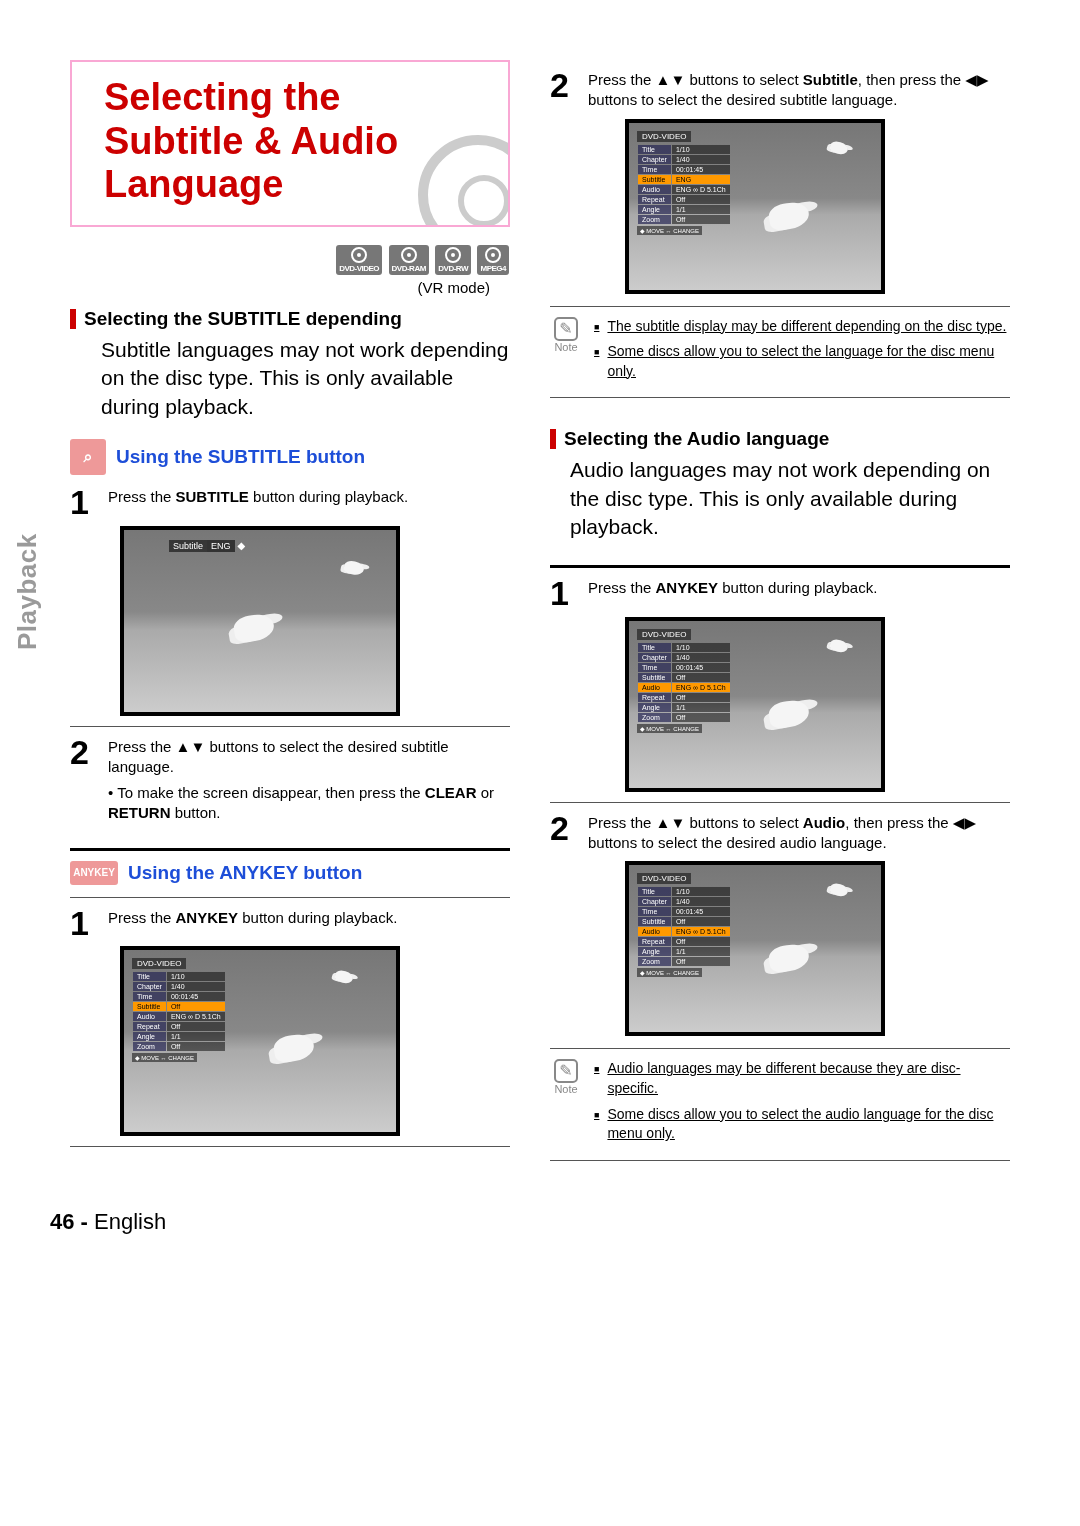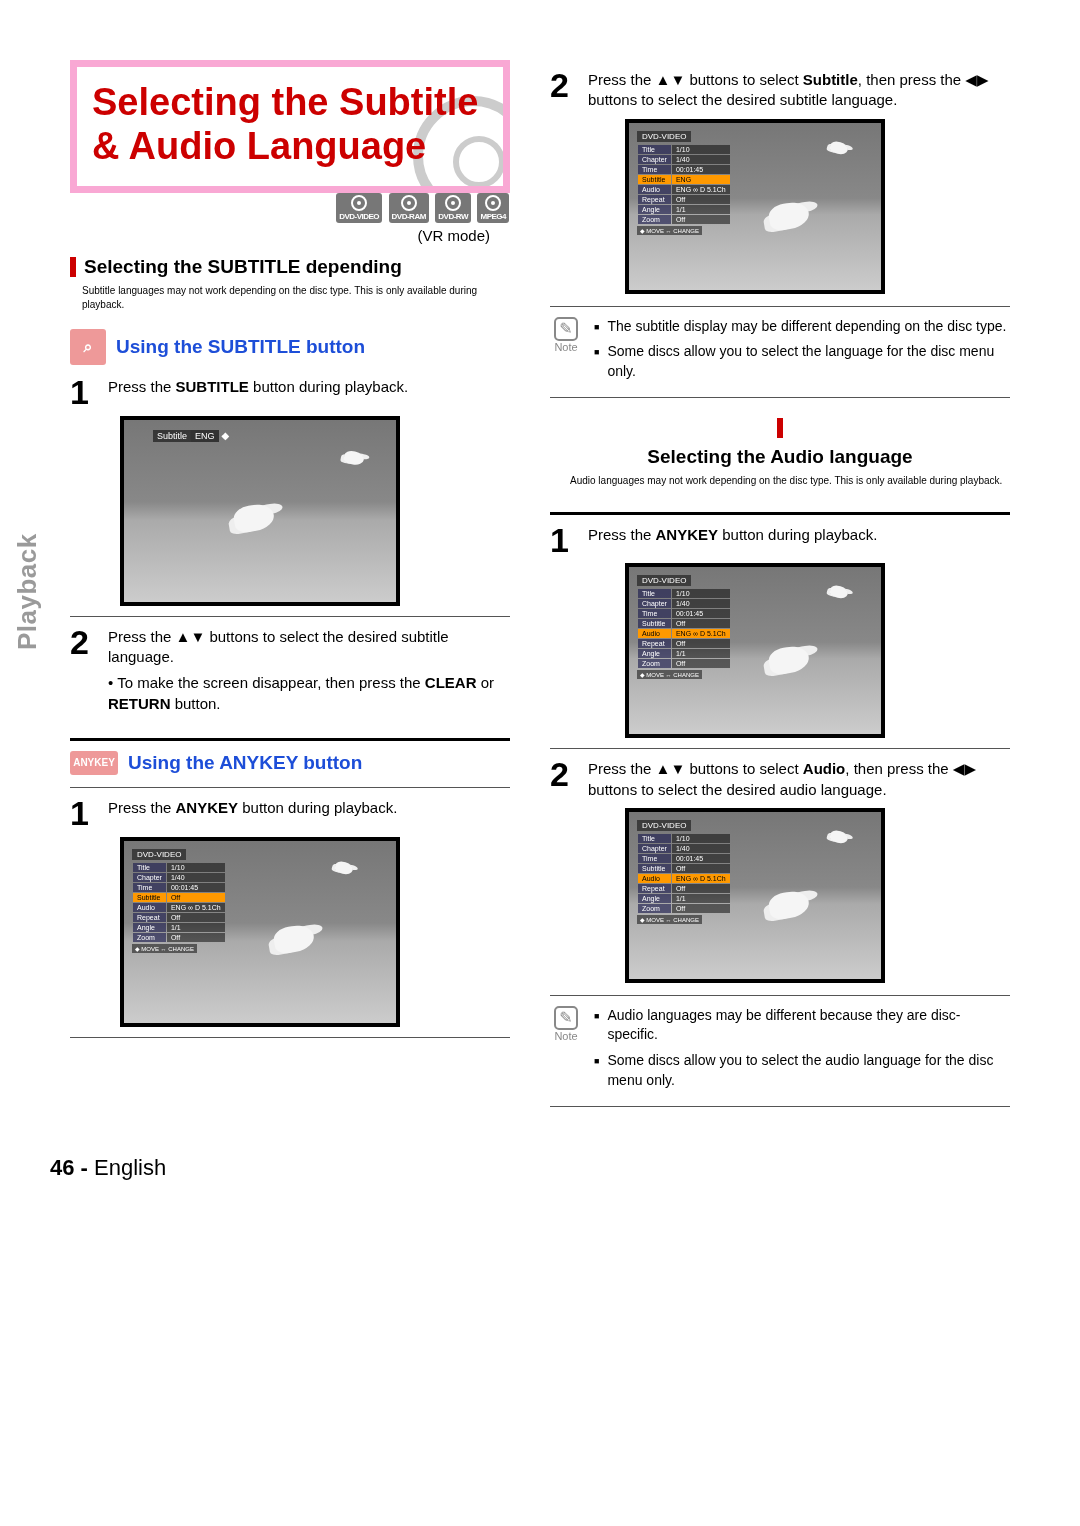--- a/index.html
+++ b/index.html
@@ -19,22 +19,23 @@
     top: 650px;
     transform: rotate(-90deg);
     transform-origin: left top;
     font-size: 26px;
     font-weight: bold;
     color: #9a9a9a;
     letter-spacing: 0.5px;
   }
   .title-box {
     position: relative;
-    border: 7px solid #f9a8d4;
-    padding: 14px 15px 18px;
+    border: 2px solid #f9a8d4;
+    padding: 14px 32px 18px;
+    margin-bottom: 18px;
     margin-left: 20px;
     overflow: hidden;
   }
   .title-box h1 {
     font-size: 38px;
     line-height: 1.15;
     font-weight: bold;
     color: #c00;
     position: relative;
     z-index: 2;
@@ -85,21 +86,21 @@
   }
   .vr-mode { text-align: right; font-size: 15px; margin: 2px 20px 12px 0; }
   .section-head {
     display: flex;
     align-items: center;
     gap: 8px;
     margin: 12px 0 6px 20px;
   }
   .red-bar { width: 6px; height: 20px; background: #c00; flex-shrink: 0; }
   .section-head h2 { font-size: 19px; font-weight: bold; }
-  .intro { font-size: 10px; line-height: 1.35; margin: 0 0 18px 32px; }
+  .intro { font-size: 21px; line-height: 1.35; margin: 0 0 18px 51px; }
   .sub-head {
     display: flex;
     align-items: center;
     gap: 10px;
     margin: 10px 0 12px 20px;
   }
   .icon-box {
     width: 36px;
     height: 36px;
     background: #e99;
@@ -156,21 +157,21 @@
   }
   .osd-title { background: rgba(0,0,0,0.5); padding: 1px 5px; margin-bottom: 2px; display: inline-block; font-size: 8px; }
   .osd table { border-collapse: separate; border-spacing: 1px 1px; }
   .osd td { padding: 1px 4px; font-size: 7px; }
   .osd td.lbl { background: rgba(30,30,80,0.65); white-space: nowrap; }
   .osd td.val { background: rgba(0,0,0,0.5); white-space: nowrap; }
   .osd tr.hl td { background: #f90; color: #000; }
   .osd-foot { background: rgba(0,0,0,0.5); padding: 1px 3px; font-size: 6px; margin-top: 1px; display: inline-block; }
   .sub-strip {
     position: absolute;
-    top: 10px; left: 29px;
+    top: 10px; left: 45px;
     font-size: 9px;
     color: #fff;
   }
   .sub-strip .pill { background: rgba(0,0,0,0.55); padding: 1px 4px; }
   .sub-strip .pill.val { background: #333; }
   .sub-strip .arrows { font-size: 10px; padding: 0 3px; }
   .bird {
     position: absolute;
     width: 40px;
     height: 26px;
@@ -199,21 +200,21 @@
     border-radius: 5px;
     color: #888;
     font-size: 16px;
     line-height: 20px;
   }
   .note-block .note-icon .lbl {
     font-size: 11px;
     color: #888;
   }
   .note-list { flex: 1; font-size: 14px; line-height: 1.4; list-style: none; }
-  .note-list li { margin-bottom: 6px; display: flex; gap: 8px; }
+  .note-list li { margin-bottom: 6px; display: flex; gap: 8px; text-decoration: underline; }
   .note-list li::before { content: "■"; font-size: 9px; margin-top: 4px; }
   .footer { margin-top: 40px; font-size: 22px; }
   .footer b { font-weight: bold; }
 </style>
 </head>
 <body>
 
 <div class="sidebar-tab">Playback</div>
 
 <div class="page">
@@ -390,21 +391,21 @@
       <ul class="note-list">
         <li>
             <span>The subtitle display may be different depending on the disc type.</span>
           </li>
         <li>
             <span>Some discs allow you to select the language for the disc menu only.</span>
           </li>
       </ul>
     </div>
 
-    <div class="section-head" style="margin-left:0; margin-top:20px;flex-direction:column;">
+    <div class="section-head" style="margin-left:0; margin-top:30px;">
       <div class="red-bar"></div>
       <h2>Selecting the Audio language</h2>
     </div>
     <p class="intro" style="margin-left:20px;">Audio languages may not work depending on the disc type. This is only available during playback.</p>
 
     <hr class="hr-thick" style="margin-left:0;">
 
     <div class="step" style="margin-left:0;">
       <div class="step-num">1</div>
       <div class="step-txt">

